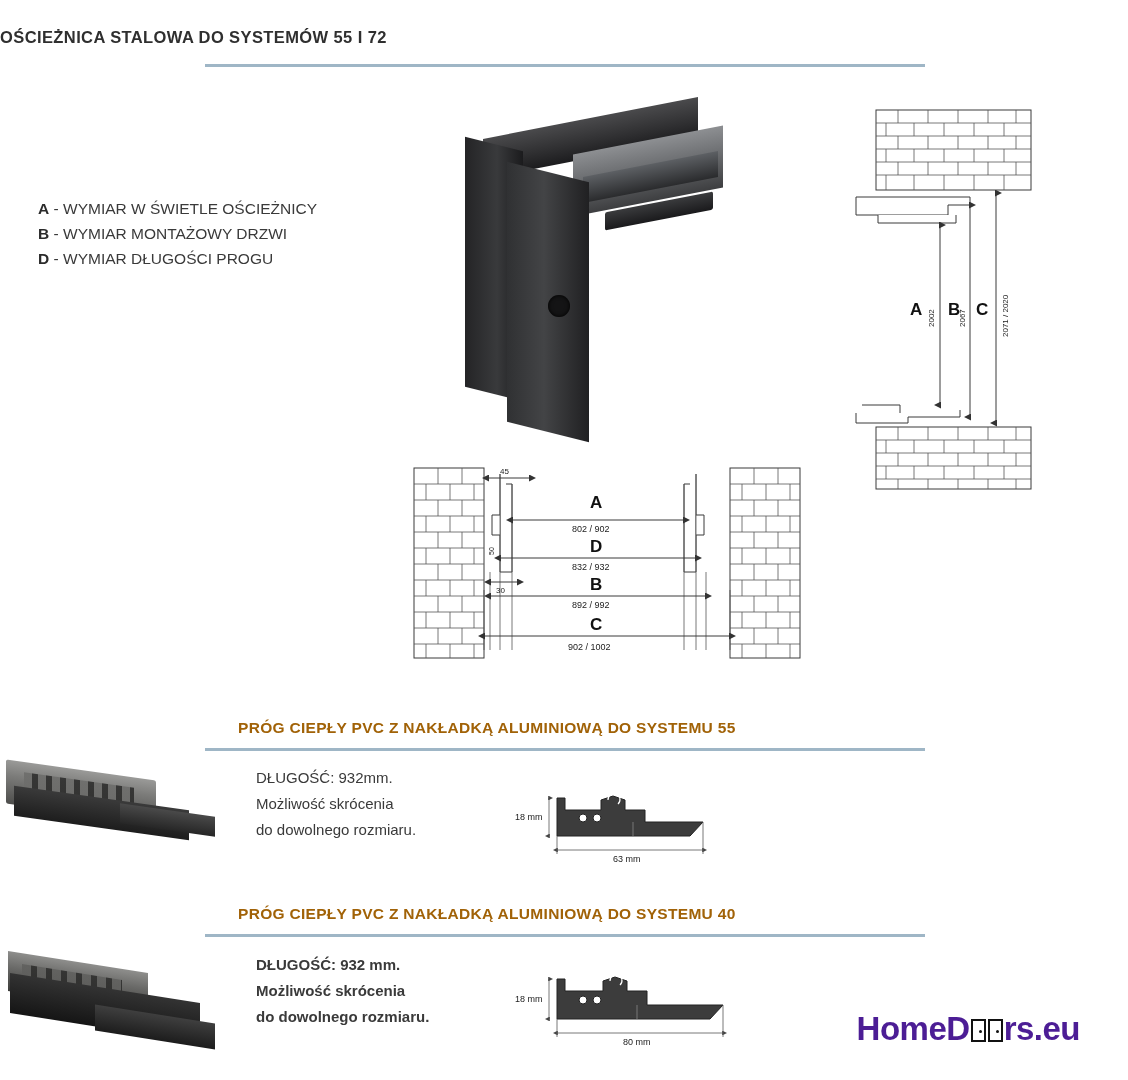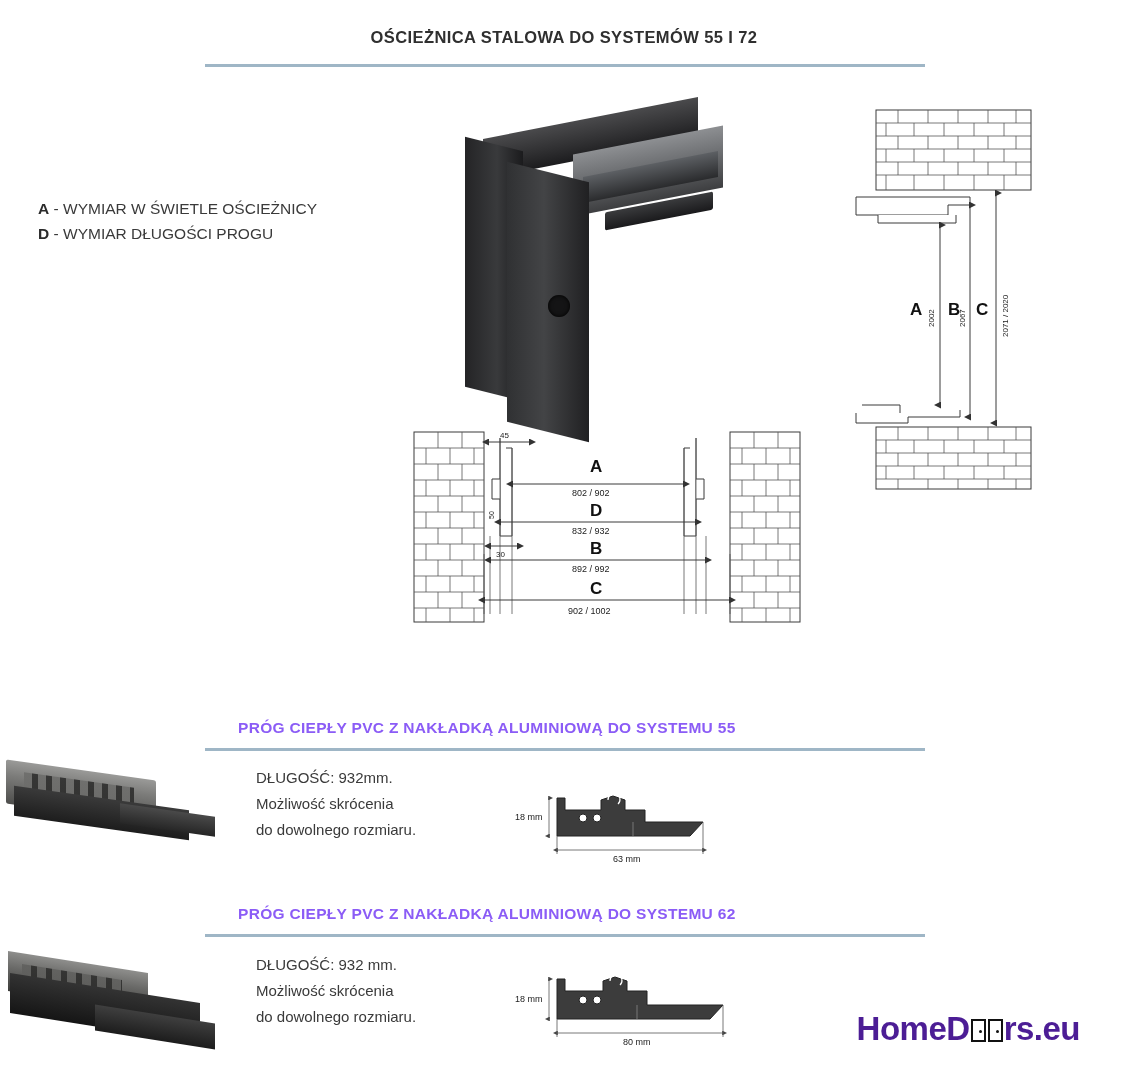--- a/index.html
+++ b/index.html
@@ -15,21 +15,20 @@
     color: #2b2b2b;
     overflow: hidden;
   }
 
   
   .main-title {
     position: absolute;
     top: 28px;
     left: 0;
     width: 1128px;
-    text-align: center;
     font-size: 16.5px;
     font-weight: bold;
     letter-spacing: 0.4px;
     color: #2f2f2f;
   }
   .title-rule {
     position: absolute;
     top: 64px;
     left: 205px;
     width: 720px;
@@ -125,31 +124,31 @@
   .vert-diagram {
     position: absolute;
     left: 848px;
     top: 105px;
     width: 210px;
     height: 395px;
   }
   .plan-diagram {
     position: absolute;
     left: 400px;
-    top: 424px;
+    top: 460px;
     width: 420px;
     height: 205px;
   }
 
   
   .sec-title {
     position: absolute;
     font-size: 15.5px;
     font-weight: bold;
-    color: #8b5cf6;
+    color: #a16207;
     letter-spacing: 0.3px;
   }
   .sec-rule {
     position: absolute;
     height: 3px;
     background: #9fb6c6;
   }
   .sec-text {
     position: absolute;
     font-size: 15px;
@@ -258,20 +257,25 @@
 <body>
 
 <div class="main-title">OŚCIEŻNICA STALOWA DO SYSTEMÓW 55 I 72</div>
 <div class="title-rule"></div>
 
 <div class="legend">
   <div class="legend-row">
     <span class="legend-key">A</span>
     <span>-</span>
     <span>WYMIAR W ŚWIETLE OŚCIEŻNICY</span>
+  </div>
+  <div class="legend-row">
+    <span class="legend-key">B</span>
+    <span>-</span>
+    <span>WYMIAR MONTAŻOWY DRZWI</span>
   </div>
   <div class="legend-row">
     <span class="legend-key">D</span>
     <span>-</span>
     <span>WYMIAR DŁUGOŚCI PROGU</span>
   </div>
 </div>
 
 <div class="frame-photo">
   <div class="fp-top-flange"></div>
@@ -601,31 +605,31 @@
     <line x1="44" y1="28" x2="44" y2="66" class="d-thin" marker-start="url(#s1U)" marker-end="url(#s1D)"></line>
     <text class="d-txt" x="10" y="50" font-size="9">18 mm</text>
 
     <line x1="52" y1="80" x2="198" y2="80" class="d-thin" marker-start="url(#s1L)" marker-end="url(#s1R)"></line>
     <text class="d-txt" x="108" y="92" font-size="9">63 mm</text>
     <line x1="52" y1="66" x2="52" y2="84" class="d-thin"></line>
     <line x1="198" y1="52" x2="198" y2="84" class="d-thin"></line>
   </svg>
 </div>
 
-<div class="sec-title" style="left:238px; top:905px;">PRÓG CIEPŁY PVC Z NAKŁADKĄ ALUMINIOWĄ DO SYSTEMU 62</div>
+<div class="sec-title" style="left:238px; top:905px;">PRÓG CIEPŁY PVC Z NAKŁADKĄ ALUMINIOWĄ DO SYSTEMU 40</div>
 <div class="sec-rule" style="left:205px; top:934px; width:720px;"></div>
 
 <div class="thr-photo-2">
   <div class="thr2-body"></div>
   <div class="thr2-holes"></div>
   <div class="thr2-dark"></div>
   <div class="thr2-tail"></div>
 </div>
 
-<div class="sec-text" style="left:228px; top:952px;">
+<div class="sec-text" style="left:228px; top:952px;font-weight:bold;">
   <div>DŁUGOŚĆ: 932 mm.</div>
   <div>Możliwość skrócenia</div>
   <div>do dowolnego rozmiaru.</div>
 </div>
 
 <div class="profile-svg-2">
   <svg width="250" height="100" viewBox="0 0 250 100">
     <defs>
       <marker id="s2L" markerWidth="6" markerHeight="6" refX="5" refY="3" orient="auto">
           <path d="M0,3 L6,0 L6,6 Z" fill="#444"></path>

